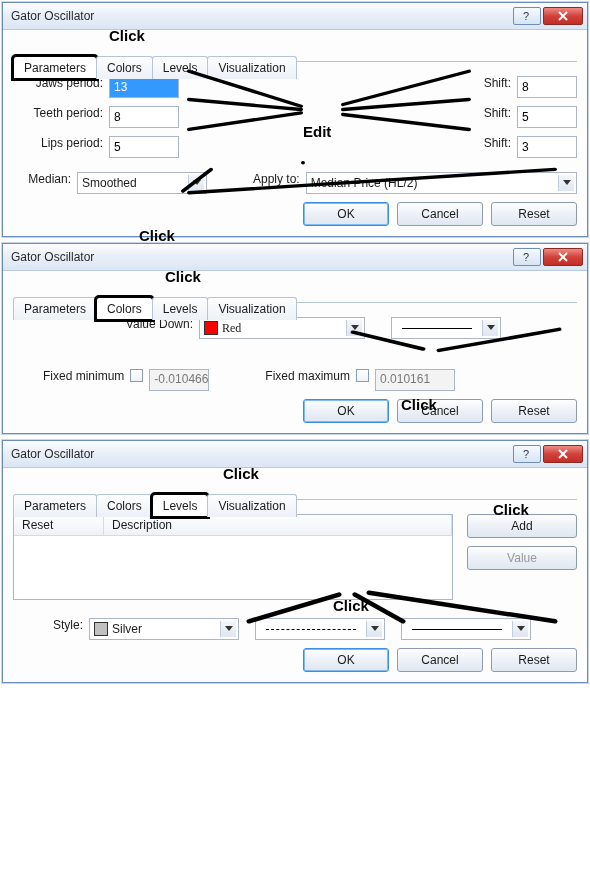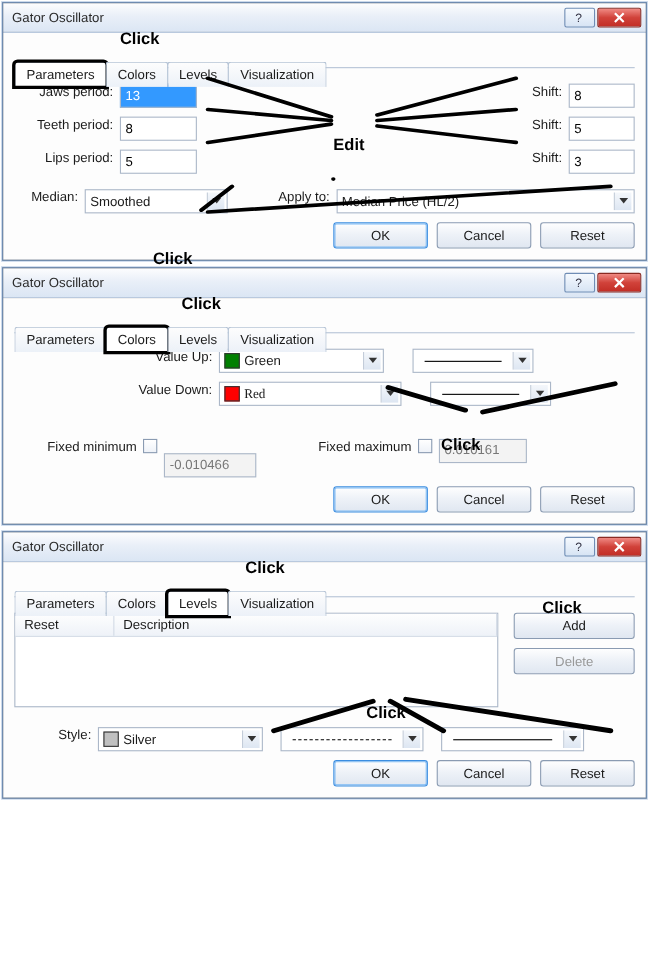--- a/index.html
+++ b/index.html
@@ -176,42 +176,20 @@
   </div>
   <div class="body">
     <div class="tabs">
       <div class="tab">Parameters</div>
       <div class="tab active black-box">Colors</div>
       <div class="tab">Levels</div>
       <div class="tab">Visualization</div>
     </div>
 
     <div class="row" style="margin-left:100px;">
-      <span class="lbl" style="width:80px;">Value Up:</span>
-      <div class="select" style="width:150px;">
-        <span style="display:flex;align-items:center;">
-            <span class="swatch" style="background:#008000;"></span>
-            <span>Green</span>
-          </span>
-        <span class="sel-arrow">
-            <svg viewBox="0 0 8 6">
-              <path d="M0 0 L4 5 L8 0" fill="#333"></path>
-            </svg>
-          </span>
-      </div>
-      <div class="select" style="width:110px;margin-left:20px;">
-        <span class="line-sample"></span>
-        <span class="sel-arrow">
-            <svg viewBox="0 0 8 6">
-              <path d="M0 0 L4 5 L8 0" fill="#333"></path>
-            </svg>
-          </span>
-      </div>
-    </div>
-    <div class="row" style="margin-left:100px;">
       <span class="lbl" style="width:80px;">Value Down:</span>
       <div class="select" style="width:166px;font-family:Liberation Serif, serif;">
         <span style="display:flex;align-items:center;">
             <span class="swatch" style="background:#ff0000;"></span>
             <span>Red</span>
           </span>
         <span class="sel-arrow">
             <svg viewBox="0 0 8 6">
               <path d="M0 0 L4 5 L8 0" fill="#333"></path>
             </svg>
@@ -223,21 +201,21 @@
             <svg viewBox="0 0 8 6">
               <path d="M0 0 L4 5 L8 0" fill="#333"></path>
             </svg>
           </span>
       </div>
     </div>
 
     <div class="row" style="margin-top:30px;">
       <span style="margin-left:30px;">Fixed minimum</span>
       <span class="checkbox-box"></span>
-      <span class="readonly" style="width:84px;margin-top:13px;">-0.010466</span>
+      <span class="readonly" style="width:60px;">-0.010466</span>
       <span style="margin-left:50px;">Fixed maximum</span>
       <span class="checkbox-box"></span>
       <span class="readonly" style="width:80px;">0.010161</span>
     </div>
 
     <div class="btnrow">
       <div class="btn default">OK</div>
       <div class="btn">Cancel</div>
       <div class="btn">Reset</div>
     </div>
@@ -277,21 +255,21 @@
 
     <div style="display:flex; gap:14px;">
       <div class="listbox" style="flex:1;">
         <div class="listhead">
           <div style="width:90px;">Reset</div>
           <div style="flex:1;">Description</div>
         </div>
       </div>
       <div style="width:110px;display:flex;flex-direction:column;gap:8px;">
         <div class="btn" style="width:100%;">Add</div>
-        <div class="btn" style="width:100%;color:#999;">Delete</div>
+        <div class="btn" style="width:100%;color:#999;">Value</div>
       </div>
     </div>
 
     <div class="row" style="margin-top:18px;">
       <span class="lbl" style="width:70px;">Style:</span>
       <div class="select" style="width:150px;">
         <span style="display:flex;align-items:center;">
             <span class="swatch" style="background:#c0c0c0;"></span>
             <span>Silver</span>
           </span>

